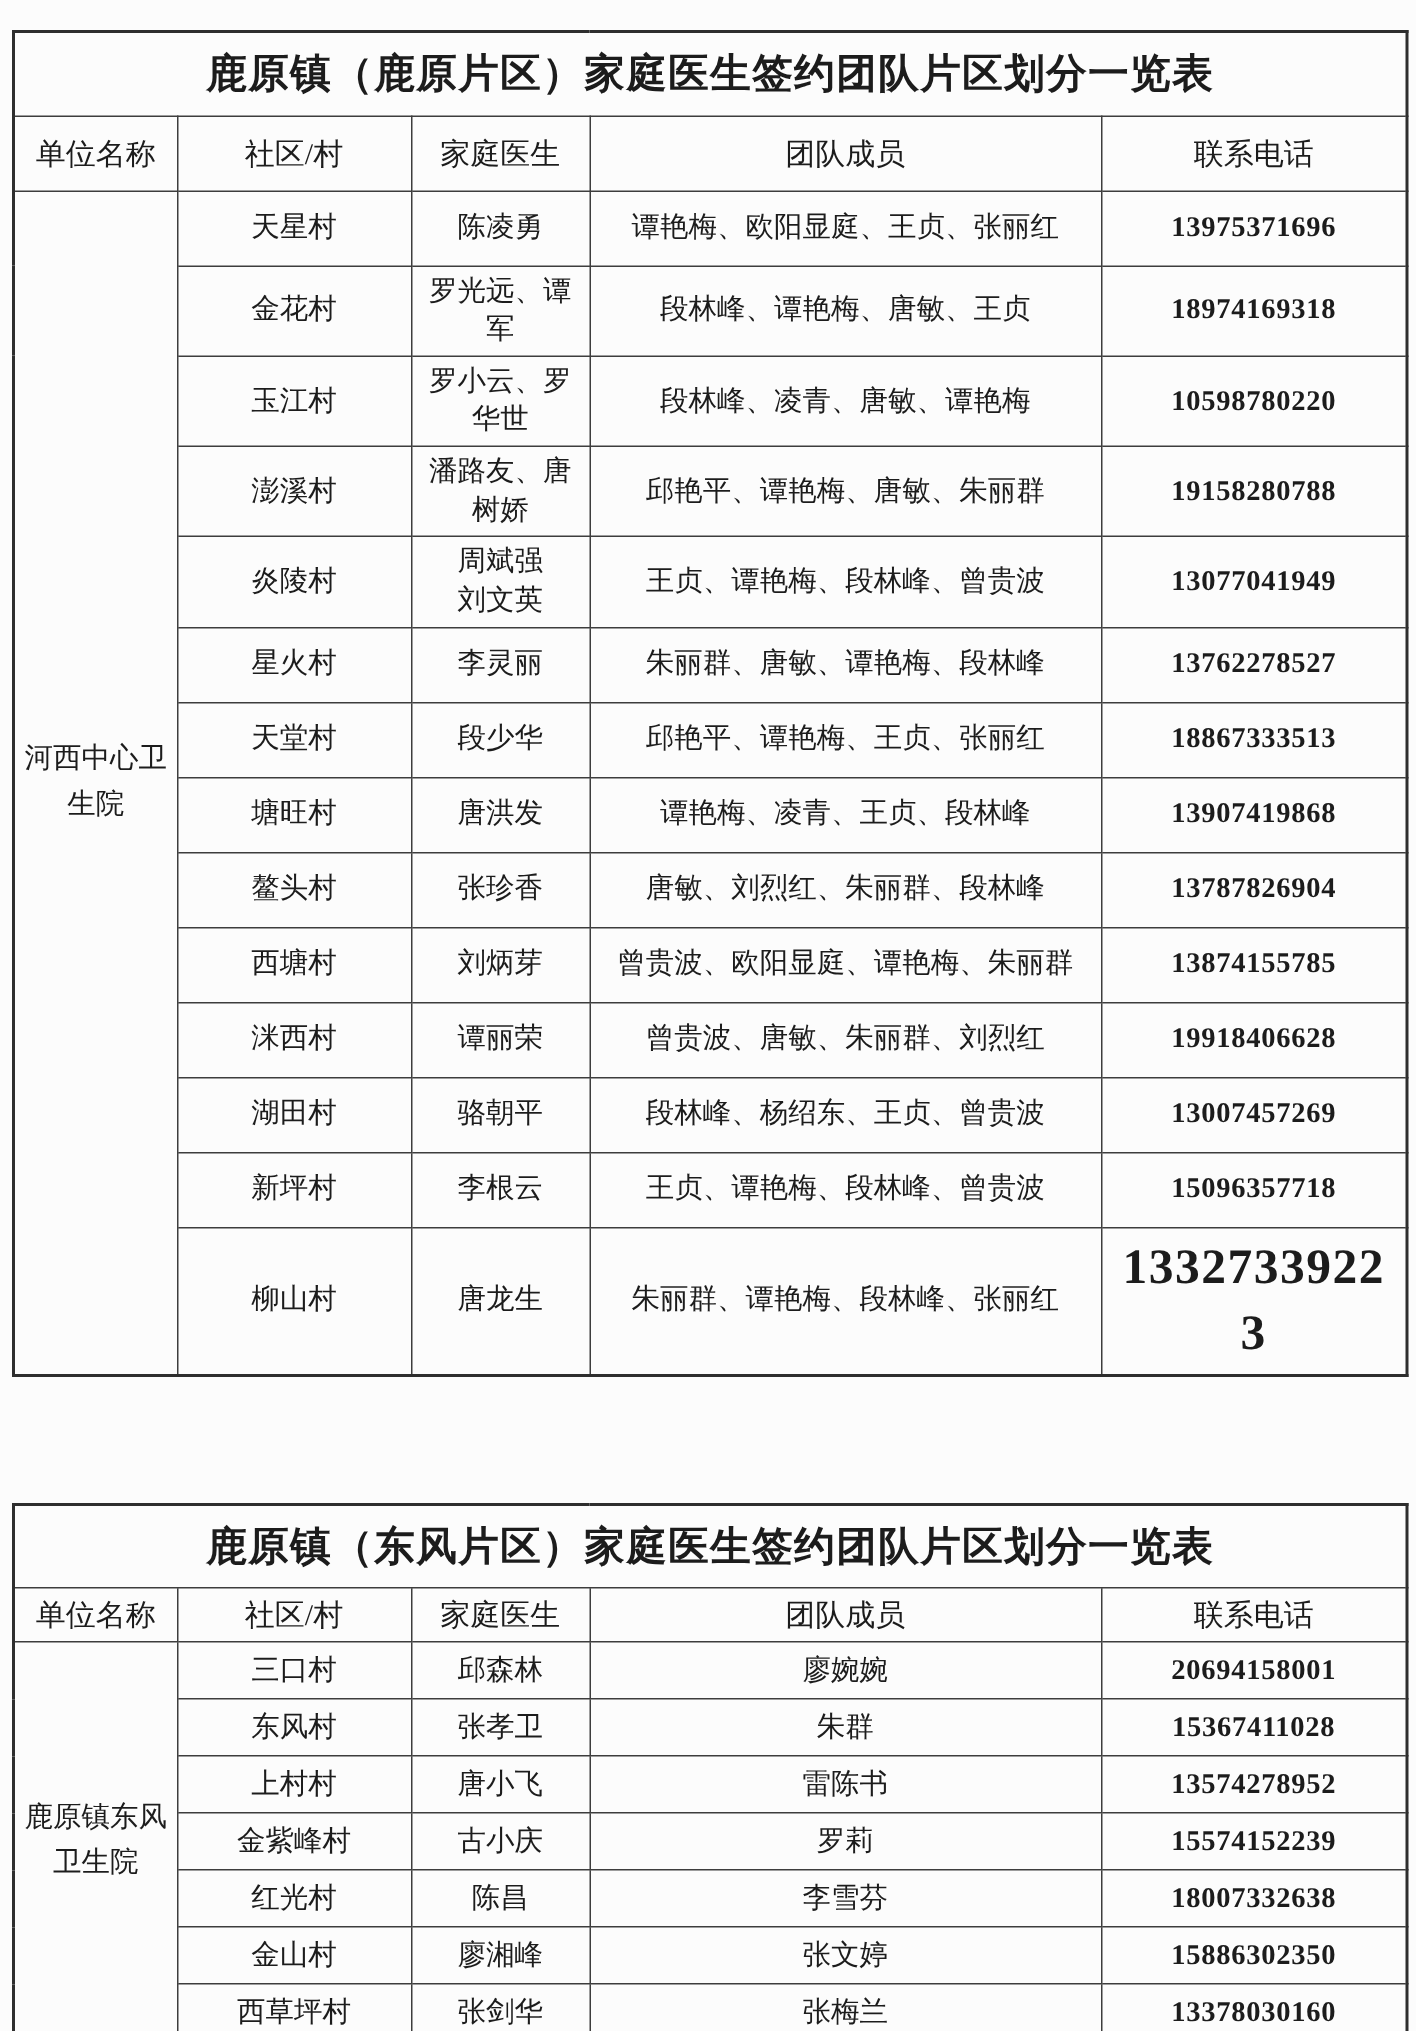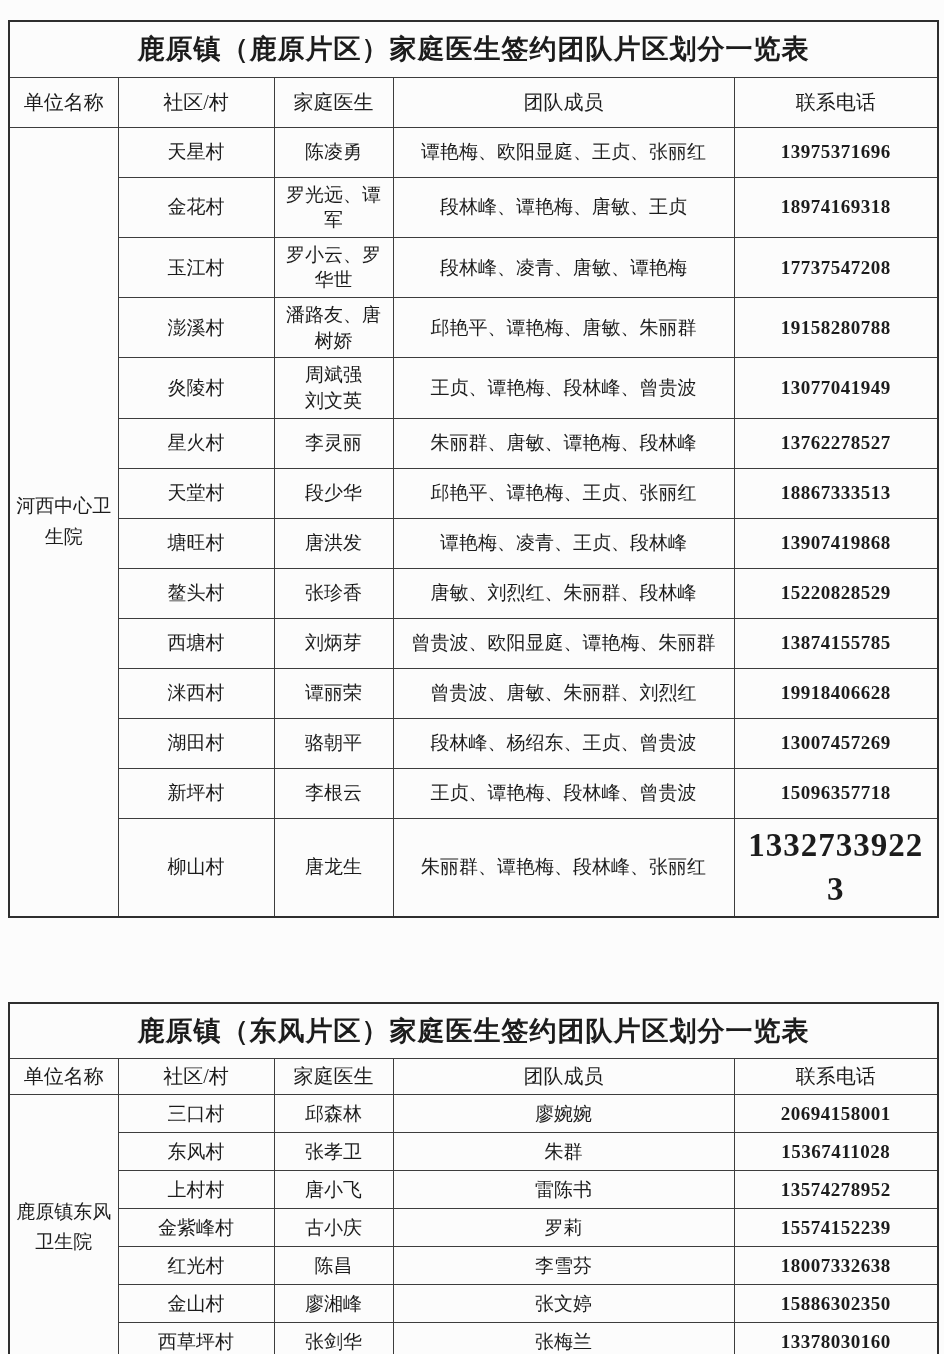--- a/index.html
+++ b/index.html
@@ -44,20 +44,21 @@
   td {
     font-size: 19px;
     line-height: 1.35;
   }
   .t1 tbody td { height: 50px; text-align: center; }
   .t2 tbody td { height: 38px; }
   .unit-cell {
     font-size: 19px;
     padding: 4px 13px;
     line-height: 1.6;
+    font-family: Liberation Mono, monospace;
   }
   .doctor-cell { white-space: pre-line; padding: 4px 5px; }
   .members-cell { padding: 4px 4px; }
   .phone-cell {
     font-family: "Liberation Serif", "DejaVu Serif", serif;
     font-size: 19px;
     letter-spacing: 0.5px;
     font-weight: bold;
   }
   .phone-cell.phone-large { font-size: 33px; letter-spacing: 1px; }
@@ -100,21 +101,21 @@
           <tr>
             <td class="village-cell">金花村</td>
             <td class="doctor-cell">罗光远、谭军</td>
             <td class="members-cell">段林峰、谭艳梅、唐敏、王贞</td>
             <td class="phone-cell">18974169318</td>
           </tr>
           <tr>
             <td class="village-cell">玉江村</td>
             <td class="doctor-cell">罗小云、罗华世</td>
             <td class="members-cell">段林峰、凌青、唐敏、谭艳梅</td>
-            <td class="phone-cell">17737547208</td>
+            <td class="phone-cell">10598780220</td>
           </tr>
           <tr>
             <td class="village-cell">澎溪村</td>
             <td class="doctor-cell">潘路友、唐树娇</td>
             <td class="members-cell">邱艳平、谭艳梅、唐敏、朱丽群</td>
             <td class="phone-cell">19158280788</td>
           </tr>
           <tr>
             <td class="village-cell">炎陵村</td>
             <td class="doctor-cell">周斌强
@@ -137,21 +138,21 @@
           <tr>
             <td class="village-cell">塘旺村</td>
             <td class="doctor-cell">唐洪发</td>
             <td class="members-cell">谭艳梅、凌青、王贞、段林峰</td>
             <td class="phone-cell">13907419868</td>
           </tr>
           <tr>
             <td class="village-cell">鳌头村</td>
             <td class="doctor-cell">张珍香</td>
             <td class="members-cell">唐敏、刘烈红、朱丽群、段林峰</td>
-            <td class="phone-cell">15220828529</td>
+            <td class="phone-cell">13787826904</td>
           </tr>
           <tr>
             <td class="village-cell">西塘村</td>
             <td class="doctor-cell">刘炳芽</td>
             <td class="members-cell">曾贵波、欧阳显庭、谭艳梅、朱丽群</td>
             <td class="phone-cell">13874155785</td>
           </tr>
           <tr>
             <td class="village-cell">洣西村</td>
             <td class="doctor-cell">谭丽荣</td>

